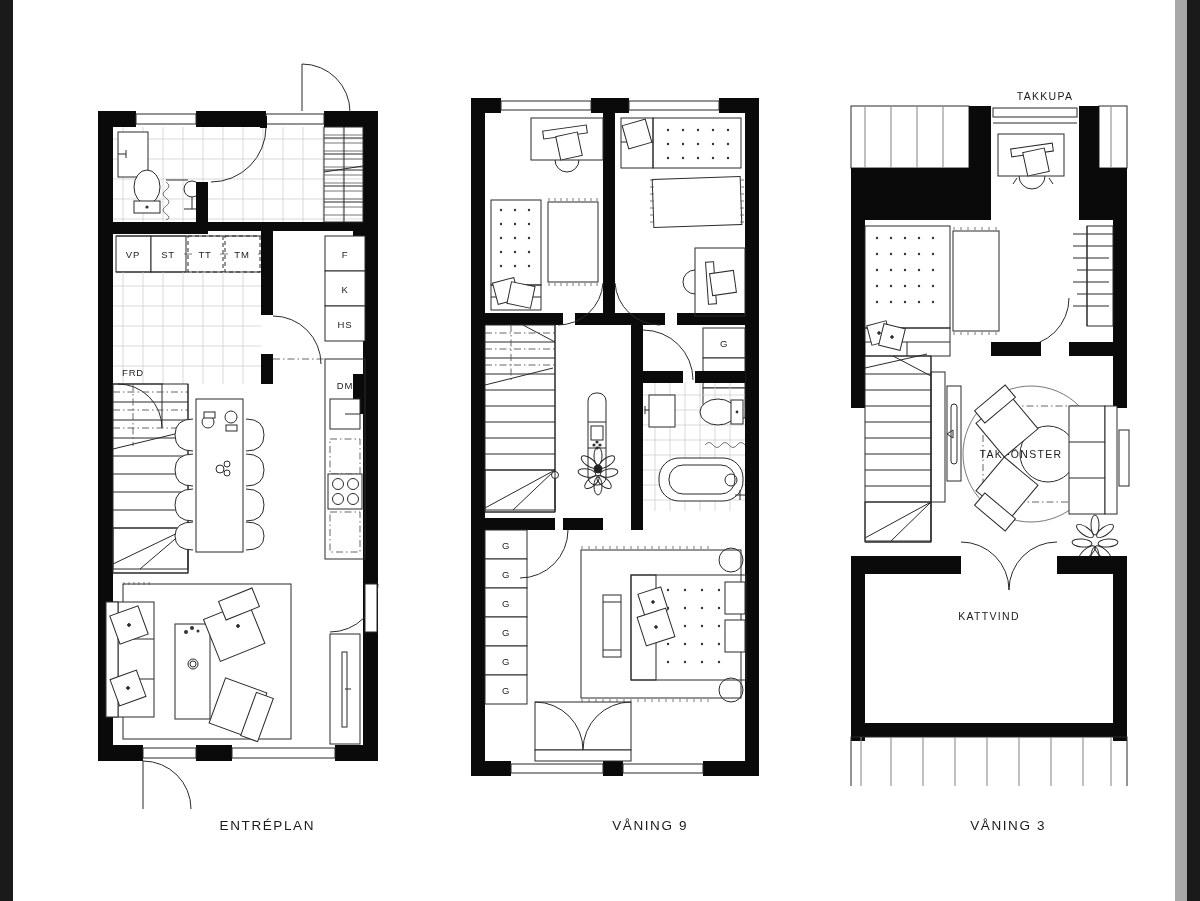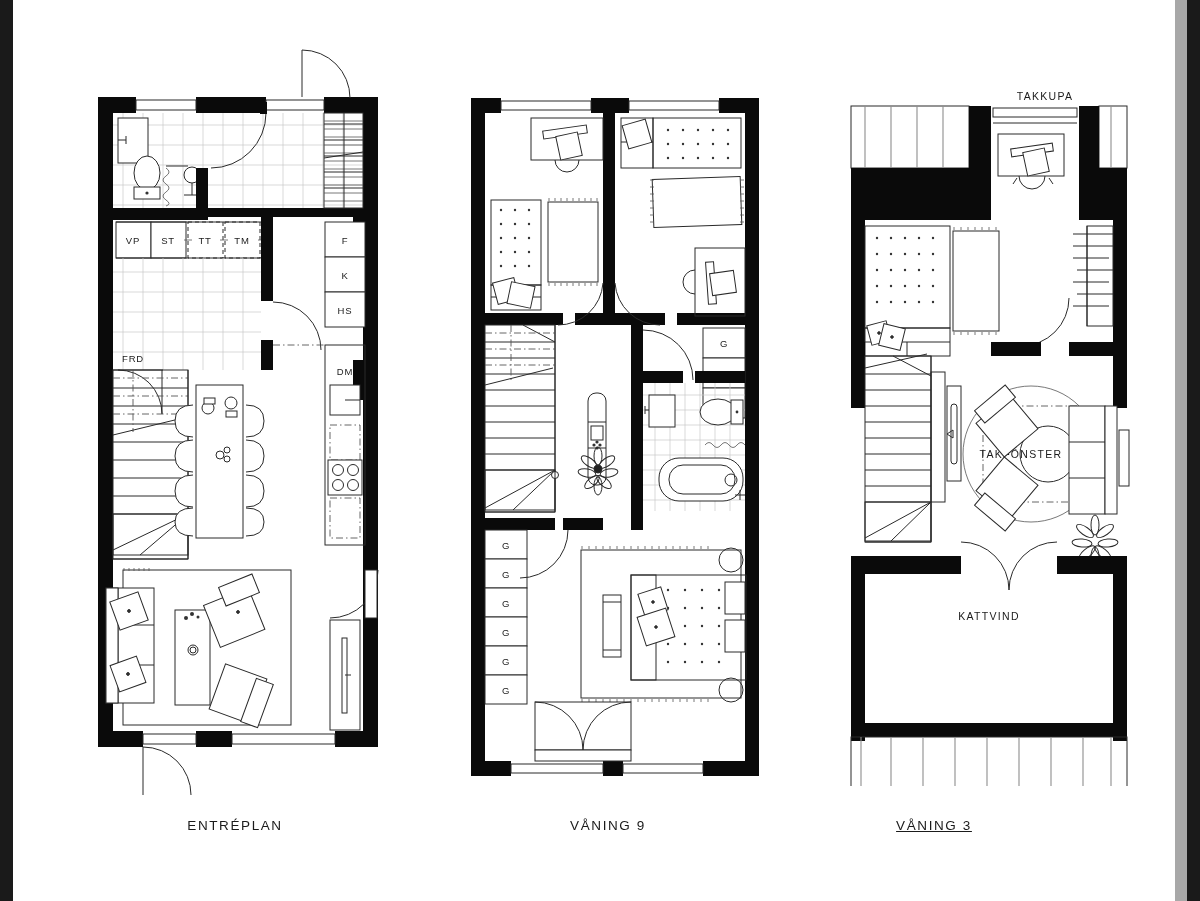--- a/index.html
+++ b/index.html
@@ -24,21 +24,21 @@
   }
   #rightdark {
     position: absolute;
     left: 1187px; top: 0;
     width: 13px; height: 901px;
     background: #1a1a1a;
   }
   .plan { position: absolute; }
   .caption {
     position: absolute;
-    text-align: center;
+    text-align: right;
     font-size: 13.5px;
     letter-spacing: 1.6px;
     color: #1b1b1b;
     font-family: "Liberation Sans", sans-serif;
     white-space: nowrap;
   }
   svg { display: block; }
   .wall { fill: #0a0a0a; }
   .thin { fill: none; stroke: #2a2a2a; stroke-width: 1; }
   .hair { fill: none; stroke: #555; stroke-width: 0.8; }
@@ -62,21 +62,21 @@
     letter-spacing: 1.3px;
   }
   .joist { fill: none; stroke: #8e8e8e; stroke-width: 1.1; }
   .dot { fill: #333; }
 </style>
 </head>
 <body>
 
 <div id="page">
 
-  <div class="plan" style="left:75px; top:40px;">
+  <div class="plan" style="left:75px; top:54px;">
   <svg width="360" height="780" viewBox="0 0 360 780">
 
     <g>
       <rect class="wall" x="10" y="57" width="15" height="650"></rect>
       <rect class="wall" x="275" y="57" width="15" height="650"></rect>
 
       <rect class="wall" x="10" y="57" width="38" height="16"></rect>
       <rect class="wall" x="108" y="57" width="70" height="16"></rect>
       <rect class="wall" x="236" y="57" width="54" height="16"></rect>
 
@@ -697,18 +697,18 @@
 
     <rect class="wall" x="8" y="637" width="276" height="14"></rect>
     <g>
       <rect class="fill-n" x="8" y="651" width="276" height="58" stroke="#8e8e8e"></rect>
       <g class="joist">
         <path d="M18 651 V709 M48 651 V709 M80 651 V709 M112 651 V709 M144 651 V709 M176 651 V709 M208 651 V709 M240 651 V709 M268 651 V709"></path>
       </g>
     </g>
   </svg>
   </div>
-  <div class="caption" style="left:841px; top:818px; width:160px;text-decoration:underline;">VÅNING 3</div>
+  <div class="caption" style="left:873px; top:818px; width:160px;">VÅNING 3</div>
 
 </div>
 
 <div id="rightgray"></div>
 <div id="rightdark"></div>
 
 </body></html>

